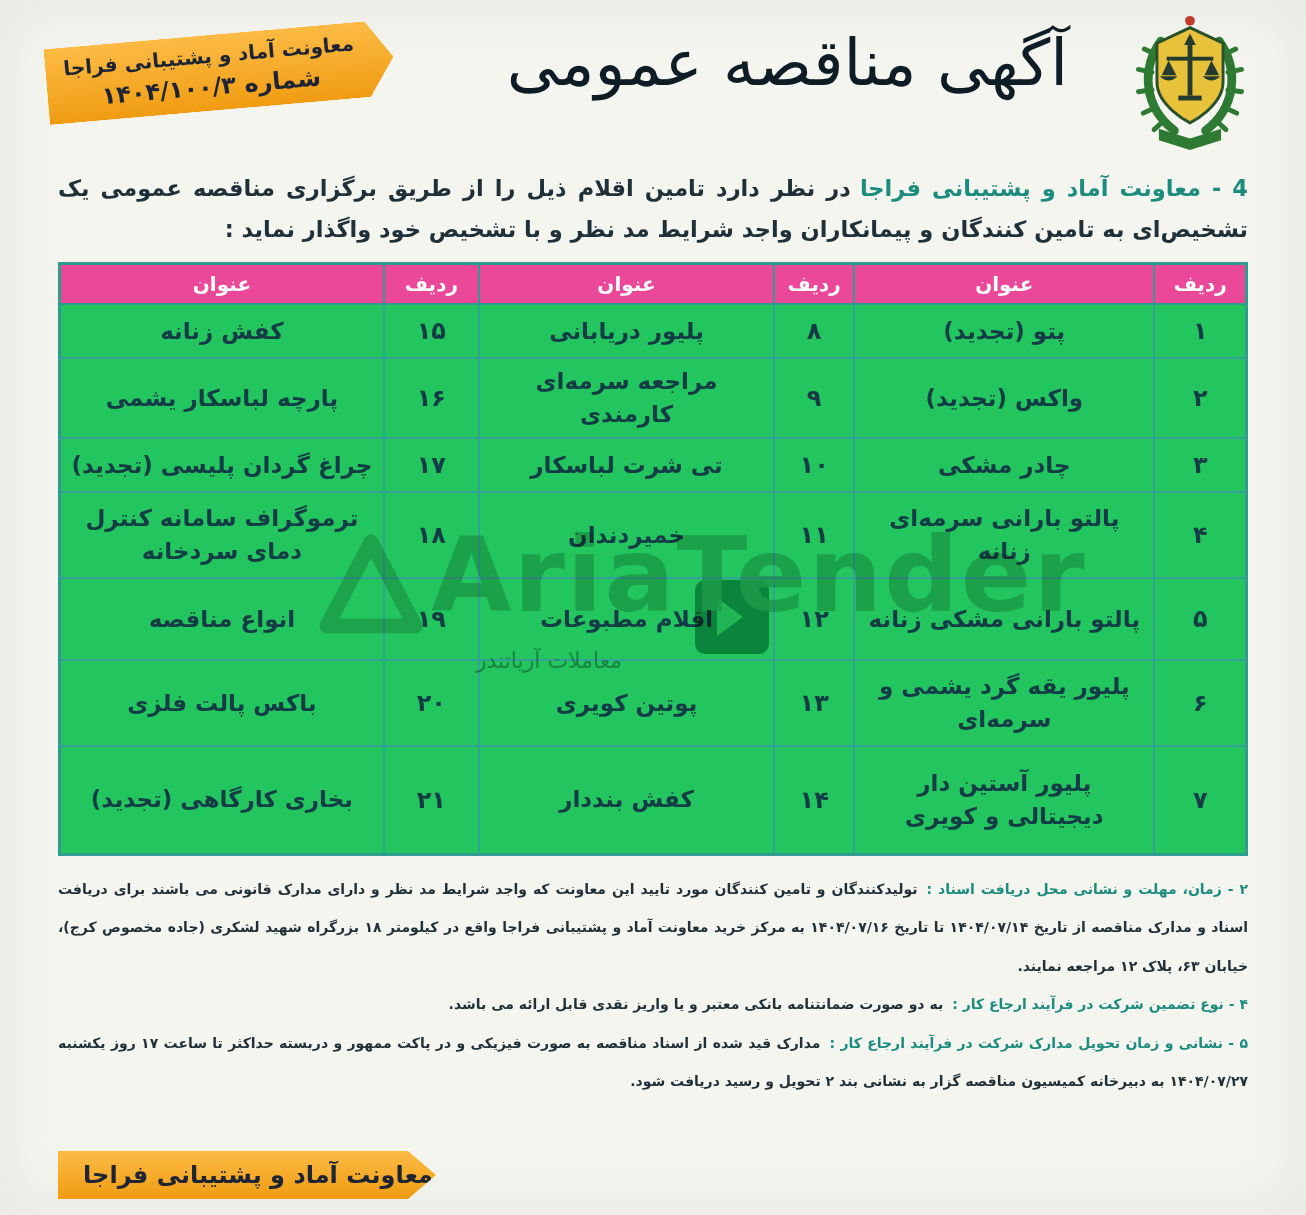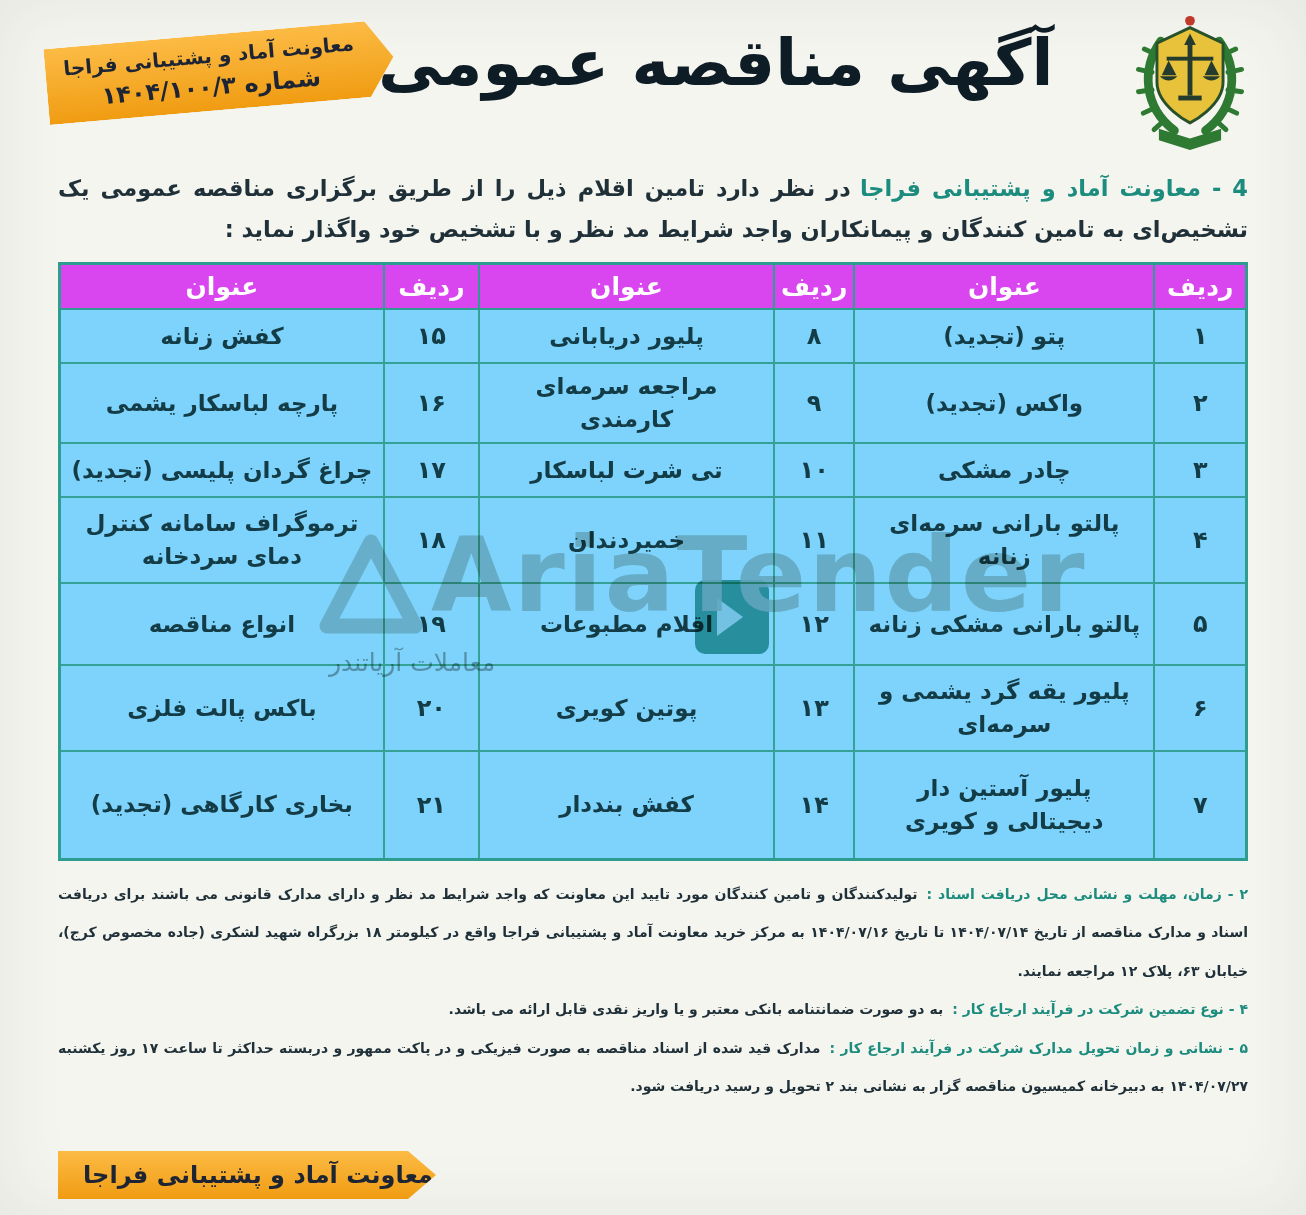--- a/index.html
+++ b/index.html
@@ -8,21 +8,21 @@
     position:relative; width:1306px; height:1215px; margin:0 auto;
     background:#f5f5f0; overflow:hidden; direction:rtl;
     font-family:"DejaVu Sans", sans-serif;
     box-shadow: inset 0 0 70px rgba(60,60,50,.08);
   }
 
   
   .emblem{ position:absolute; top:12px; right:54px; width:124px; height:140px; }
   .page-title{
     position:absolute; top:26px; right:238px; width:690px;
-    text-align:left; font-size:64px; font-weight:bold; color:#0e1c26;
+    text-align:right; font-size:64px; font-weight:normal; color:#0e1c26;
     letter-spacing:-1px; white-space:nowrap;
   }
   .ribbon-top{
     position:absolute; top:34px; left:46px; width:348px;
     transform:rotate(-5deg);
   }
   .ribbon-body{
     background:linear-gradient(180deg,#fcbb45,#f09c12);
     clip-path:polygon(0 0, calc(100% - 26px) 0, 100% 50%, calc(100% - 26px) 100%, 0 100%);
     padding:9px 34px 10px 14px; text-align:center;
@@ -37,26 +37,26 @@
   .intro{ font-size:22.5px; line-height:41px; font-weight:bold;
           color:#1f3038; text-align:justify; }
   .lead{ color:#1c8c7e; margin-inline-end:9px; }
 
   
   table.items{
     width:100%; margin-top:12px; border-collapse:collapse;
     border:3px solid #2f9c90; background:#fcfcf8;
   }
   table.items th{
-    background:#d946ef; color:#ffffff; font-weight:bold; font-size:25px;
+    background:#ec4899; color:#ffffff; font-weight:bold; font-size:20px;
     padding:7px 4px; border:2px solid #2f9c90;
   }
   table.items td{
     border:2px solid #35a094; text-align:center; vertical-align:middle;
-    font-weight:bold; color:#143c46; padding:6px 10px; background:#7dd3fc;
+    font-weight:bold; color:#143c46; padding:6px 10px; background:#22c55e;
   }
   td.num{ font-size:24px;margin-left:40px; }
   td.ttl{ font-size:23px; line-height:33px; }
   tr.rh54{ height:54px; } tr.rh86{ height:86px; }
   tr.rh82{ height:82px; } tr.rh108{ height:108px; }
 
   
   .terms{ margin-top:14px; }
   .terms p{
     font-size:14px; line-height:38.5px; font-weight:bold;
@@ -88,21 +88,21 @@
     border-bottom:19px solid transparent;
   }
   .wm-logo{ position:absolute; left:18px; top:8px; z-index:1; opacity:.8; }
   .wm-text{
     position:absolute; left:136px; top:-6px; z-index:1;
     font-size:104px; font-weight:bold; color:#c7c8c1; letter-spacing:2px;
     direction:ltr; opacity:.85;
   }
   .wm-sub{
     position:absolute; left:34px; top:128px; width:440px; z-index:1;
-    direction:rtl; text-align:left; font-size:25px; letter-spacing:13px;
+    direction:rtl; text-align:center; font-size:22px; letter-spacing:13px;
     color:#9aa09d; opacity:.85;
   }
 </style>
 </head>
 <body>
 
 <div class="page">
 
   <div class="emblem">
     <svg viewBox="0 0 120 144" width="124" height="140" aria-hidden="true">

